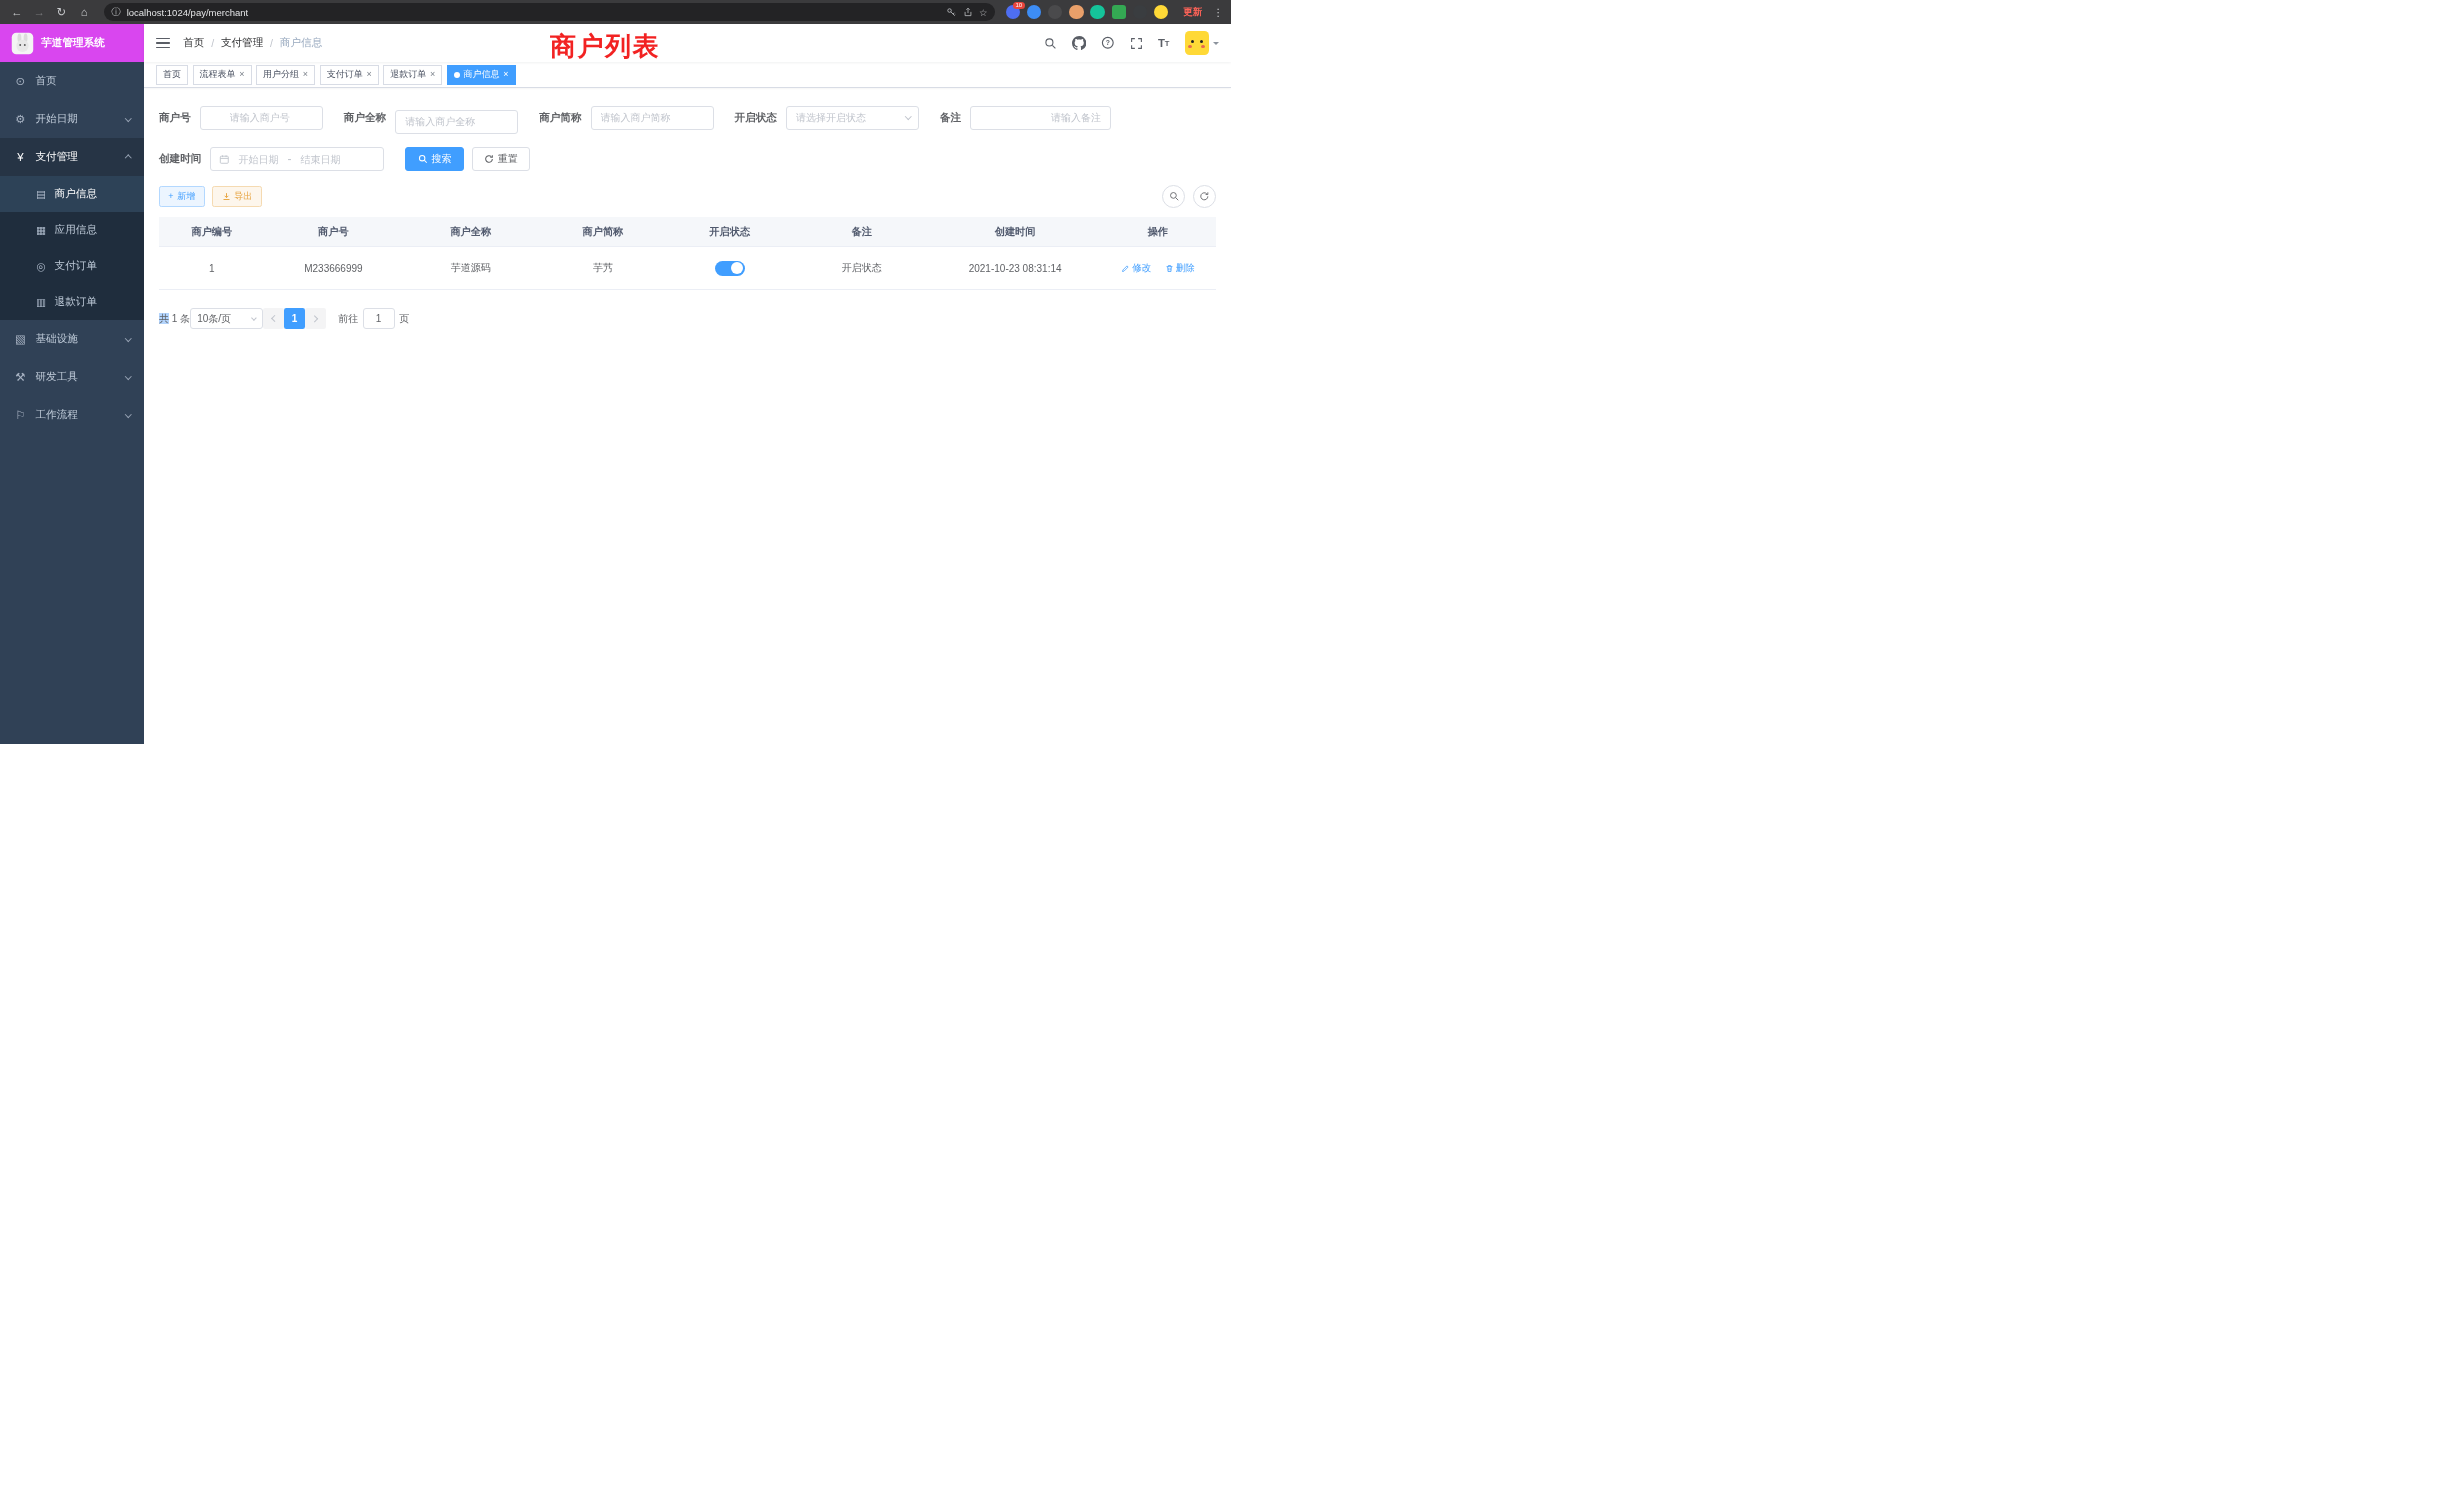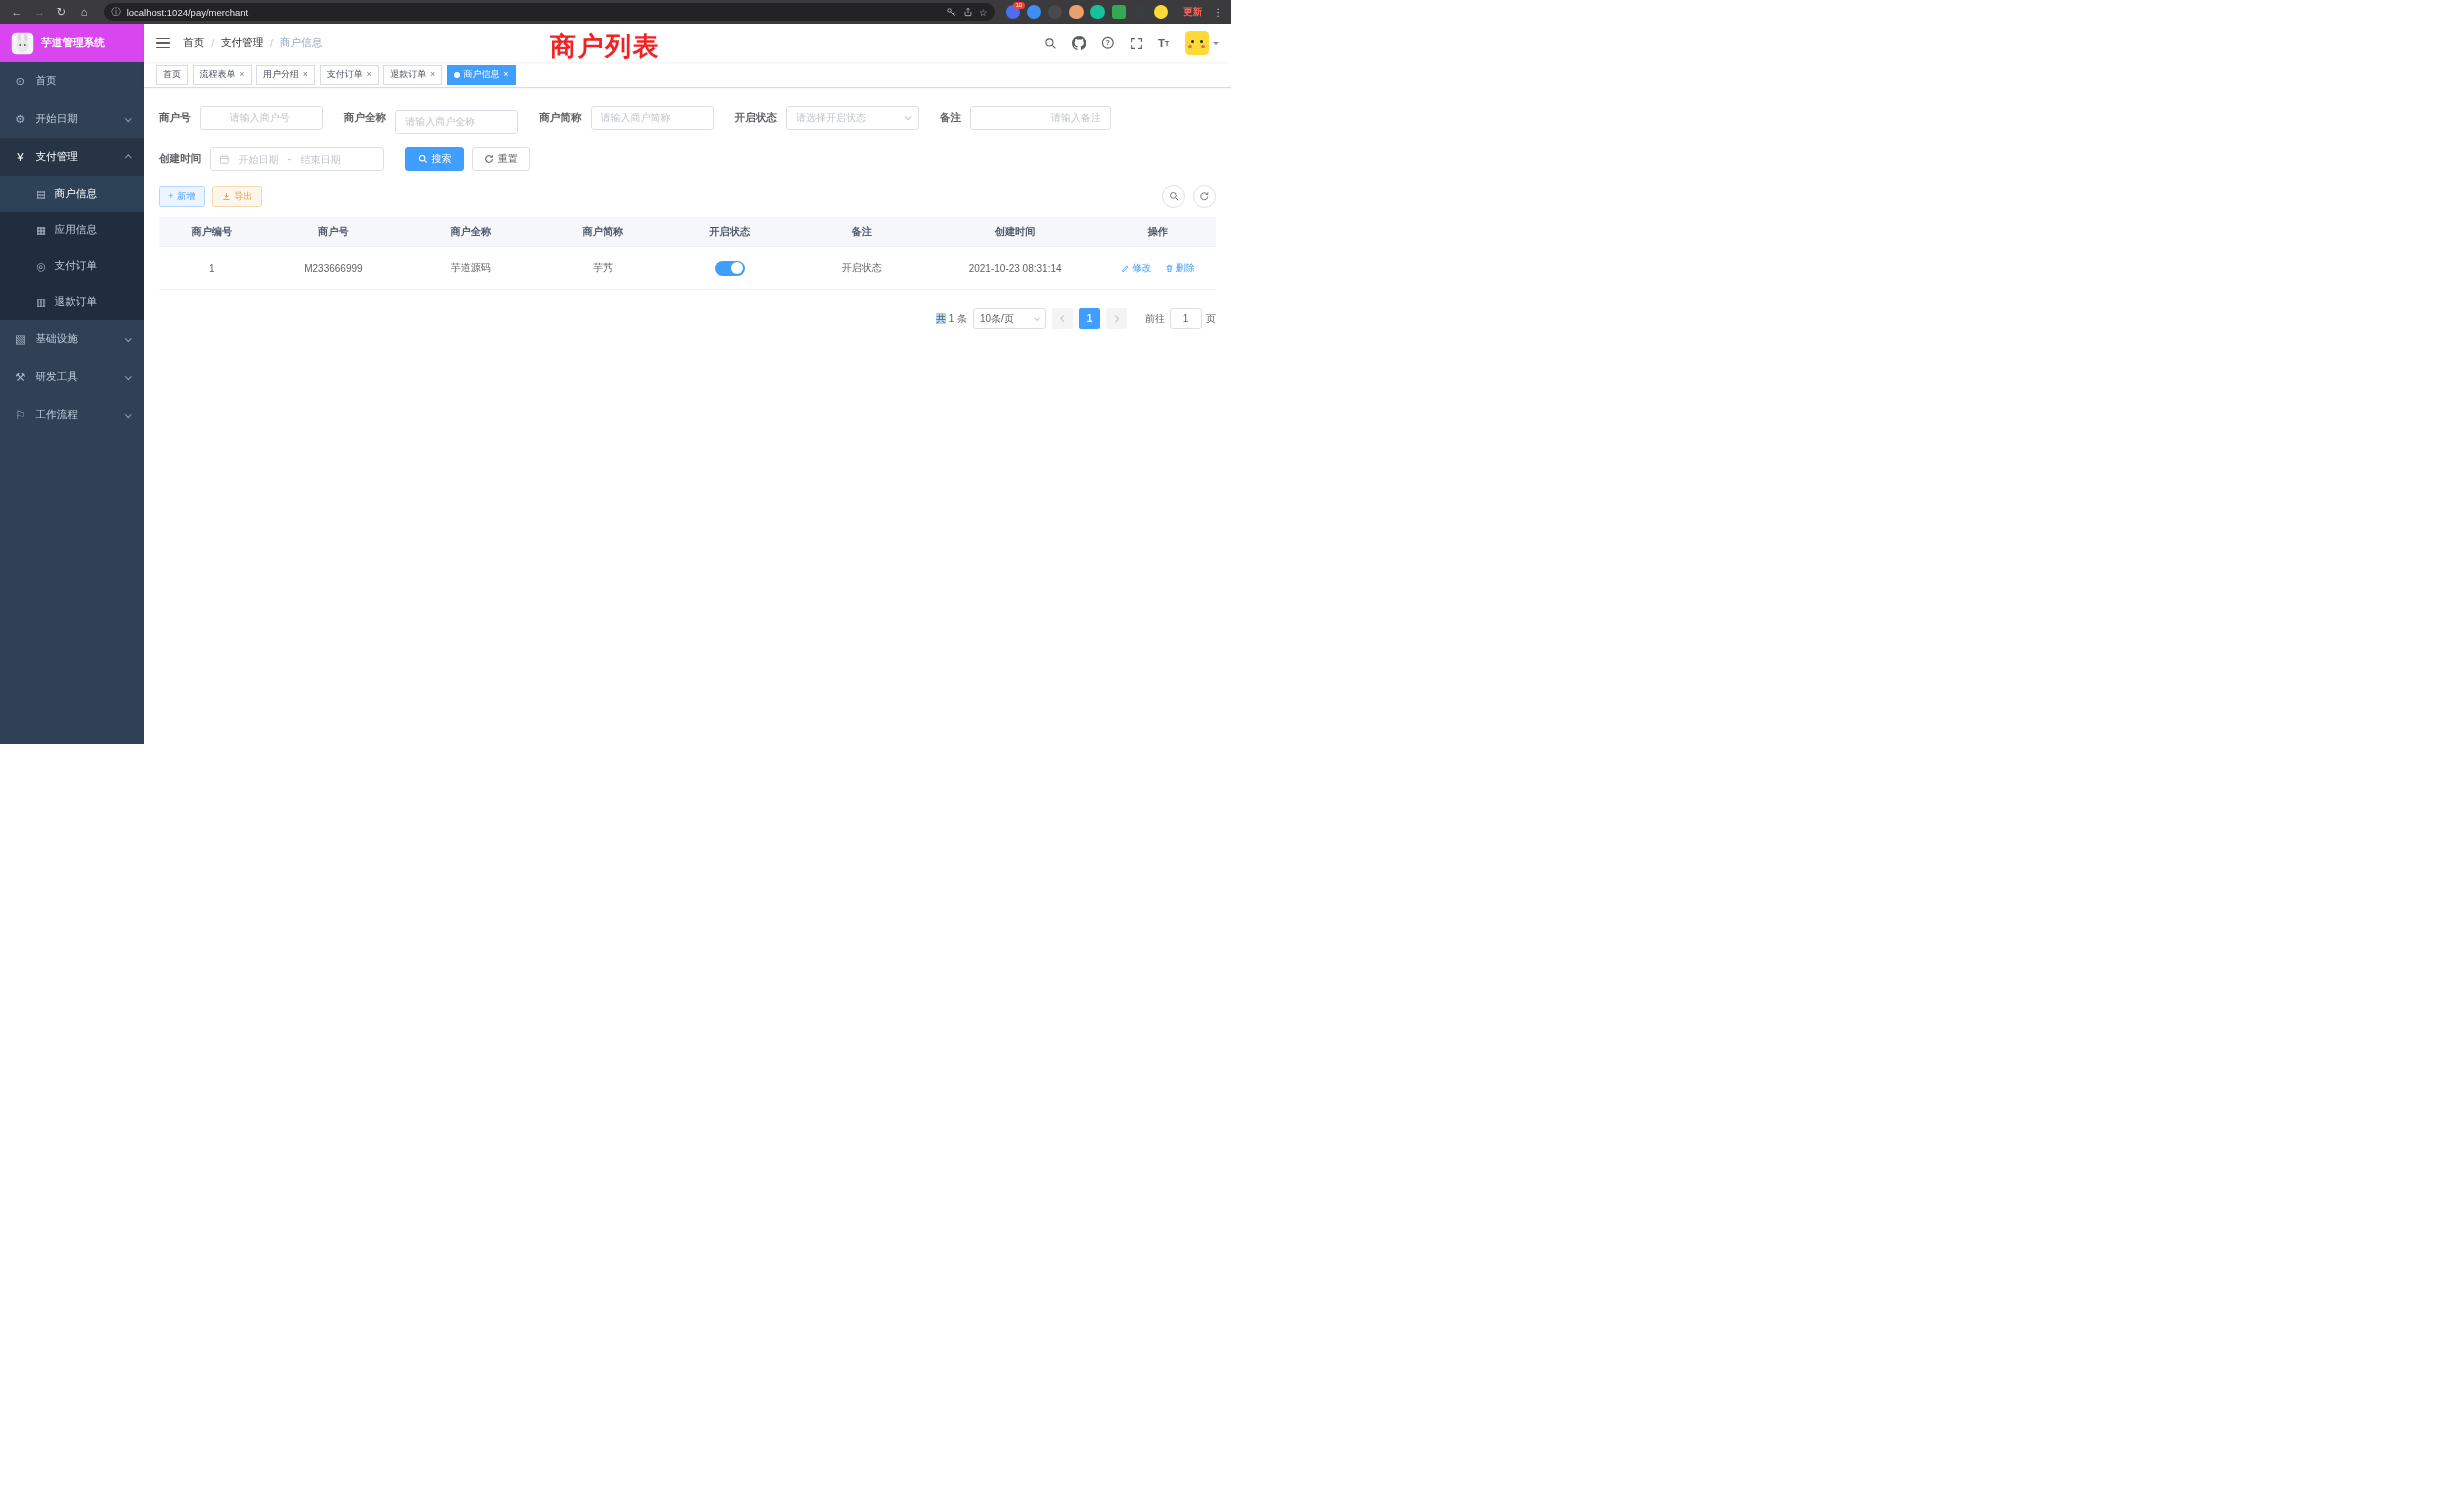--- a/index.html
+++ b/index.html
@@ -90,21 +90,21 @@
 
   
   table { width:100%; border-collapse:collapse; font-size:10px; color:#606266; table-layout:fixed; }
   thead th { background:#f5f7fa; color:#515a6e; font-weight:700; height:30px; text-align:center; border-bottom:0.8px solid #ebeef5; font-size:10.2px; }
   tbody td { height:43px; text-align:center; border-bottom:0.8px solid #ebeef5; }
   .switch { width:30px; height:15px; border-radius:7.6px; background:#409EFF; display:inline-block; position:relative; vertical-align:middle; cursor:pointer; }
   .switch::after { content:''; position:absolute; top:1.5px; right:1.5px; width:12px; height:12px; border-radius:50%; background:#fff; }
   .op-link { color:#409EFF; font-size:9.5px; display:inline-flex; align-items:center; gap:2.3px; cursor:pointer; margin:0 5.3px; }
 
   
-  .pagination { display:flex; align-items:center; justify-content:flex-end; margin-top:18px; font-size:10px; color:#606266; gap:6px; }
+  .pagination { display:flex; align-items:center; justify-content:flex-start; margin-top:18px; font-size:10px; color:#606266; gap:0; }
   .total .hl { background:#b3d4fc; }
   .size-sel { width:73px; height:21px; border:0.8px solid #dcdfe6; border-radius:3px; display:flex; align-items:center; justify-content:space-between; padding:0 6px; color:#606266; cursor:pointer; }
   .size-sel .chev2 { width:3.8px; height:3.8px; border-right:1.1px solid #c0c4cc; border-bottom:1.1px solid #c0c4cc; transform:rotate(45deg); margin-top:-1.5px; }
   .pg-btn { min-width:21px; height:21px; background:#f4f4f5; border-radius:2.3px; display:flex; align-items:center; justify-content:center; cursor:pointer; }
   .arrow { width:5.3px; height:5.3px; border-left:1.1px solid #c0c4cc; border-bottom:1.1px solid #c0c4cc; }
   .arrow.left { transform:rotate(45deg); margin-left:2.3px; }
   .arrow.right { transform:rotate(-135deg); margin-right:2.3px; }
   .pg-btn.current { background:#409EFF; color:#fff; font-weight:700; }
   .goto { display:flex; align-items:center; gap:4.5px; margin-left:12px; }
   .goto input { width:32px; height:21px; border:0.8px solid #dcdfe6; border-radius:3px; text-align:center; font-size:10px; color:#606266; outline:none; font-family:inherit; }

